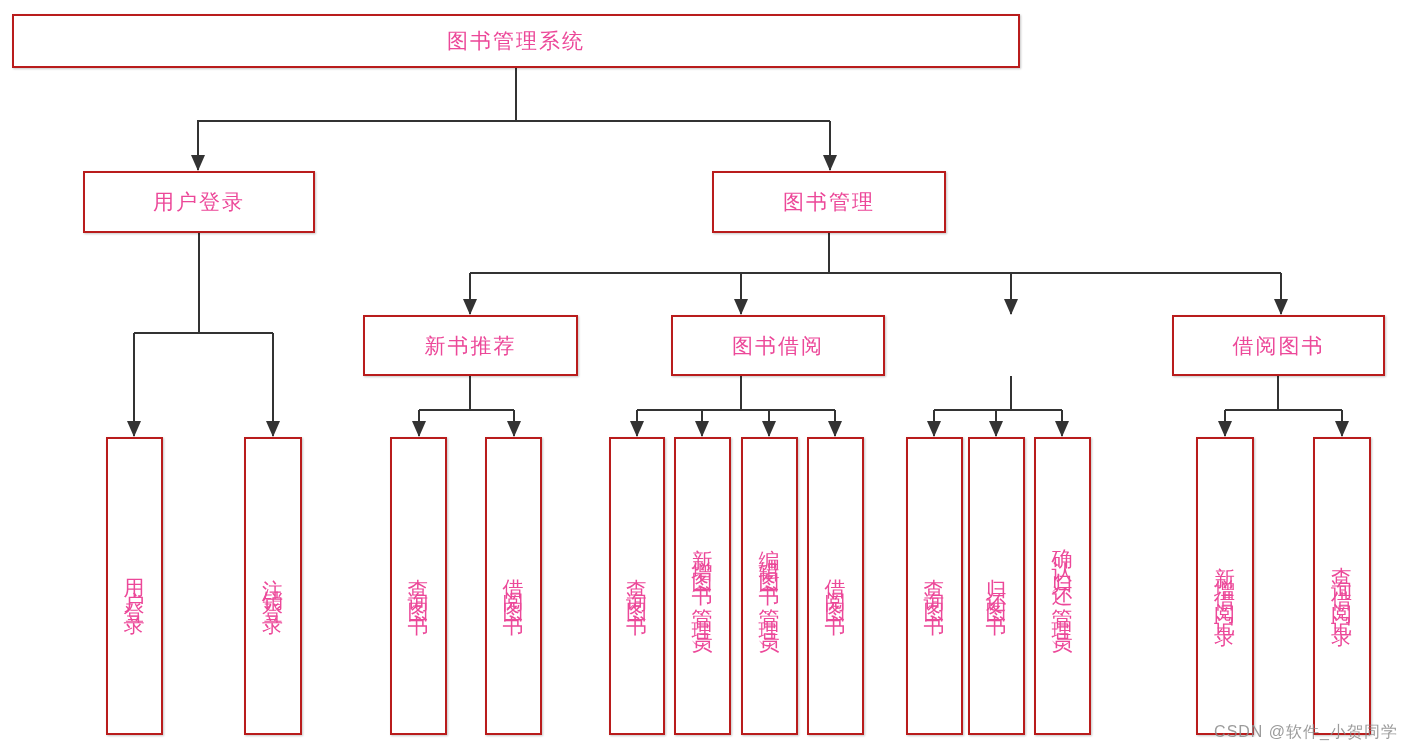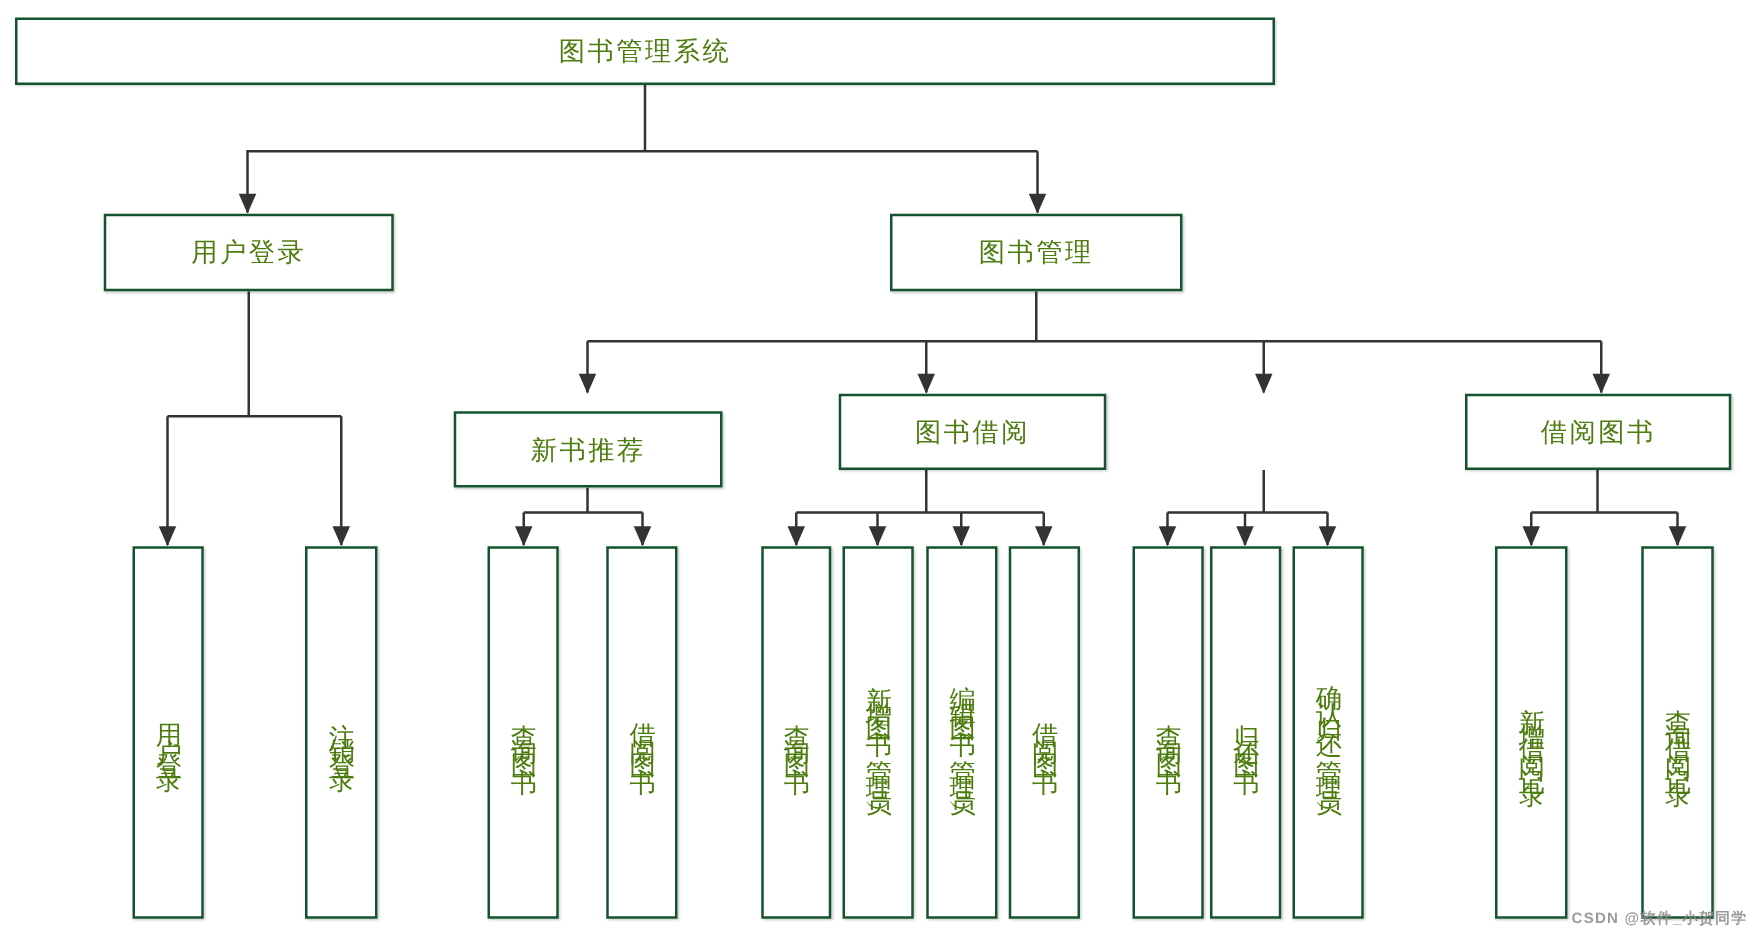--- a/index.html
+++ b/index.html
@@ -3,31 +3,31 @@
 <meta charset="utf-8">
 <style>
   html,body{margin:0;padding:0;background:#fff;}
   .stage{
     position:relative;width:1405px;height:747px;background:#ffffff;overflow:hidden;
     font-family:"Liberation Sans","DejaVu Sans",sans-serif;color:#333333;
   }
   .connectors{position:absolute;left:0;top:0;}
   .node{
     position:absolute;display:flex;align-items:center;justify-content:center;
-    background:#ffffff;border:2px solid #14532d;box-sizing:border-box;
-    font-size:21px;letter-spacing:2px;color:#4d7c0f;
+    background:#ffffff;border:2px solid #b91c1c;box-sizing:border-box;
+    font-size:21px;letter-spacing:2px;color:#ec4899;
     box-shadow:1px 1px 2px rgba(0,0,0,0.22);
   }
   .vnode span{
     writing-mode:vertical-lr;text-orientation:mixed;
     letter-spacing:12px;line-height:1;font-size:21px;
   }
   .watermark{
-    position:absolute;right:7px;bottom:4px;font-size:12px;
-    color:rgba(138,138,138,0.85);letter-spacing:1px;white-space:nowrap;font-weight:bold;
+    position:absolute;right:7px;bottom:4px;font-size:16px;
+    color:rgba(138,138,138,0.85);letter-spacing:1px;white-space:nowrap;
   }
 </style>
 </head>
 <body>
 
 <div class="stage">
 
   <svg class="connectors" width="1405" height="747" viewBox="0 0 1405 747">
     <g stroke="#333333" stroke-width="2" fill="none">
 
@@ -69,21 +69,21 @@
       <polygon points="1218,421 1232,421 1225,437"></polygon>
       <polygon points="1335,421 1349,421 1342,437"></polygon>
     </g>
   </svg>
 
   <div class="node" style="left:12px;top:14px;width:1008px;height:54px;">图书管理系统</div>
 
   <div class="node" style="left:83px;top:171px;width:232px;height:62px;">用户登录</div>
   <div class="node" style="left:712px;top:171px;width:234px;height:62px;">图书管理</div>
 
-  <div class="node" style="left:363px;top:329px;width:215px;height:61px;">新书推荐</div>
+  <div class="node" style="left:363px;top:315px;width:215px;height:61px;">新书推荐</div>
   <div class="node" style="left:634px;top:315px;width:214px;height:61px;margin-left:37px;">图书借阅</div>
   <div class="node" style="left:1172px;top:315px;width:213px;height:61px;">借阅图书</div>
 
   <div class="node vnode" style="left:106px;top:437px;width:57px;height:298px;">
     <span>用户登录</span>
   </div>
   <div class="node vnode" style="left:244px;top:437px;width:58px;height:298px;">
     <span>注销登录</span>
   </div>
 

